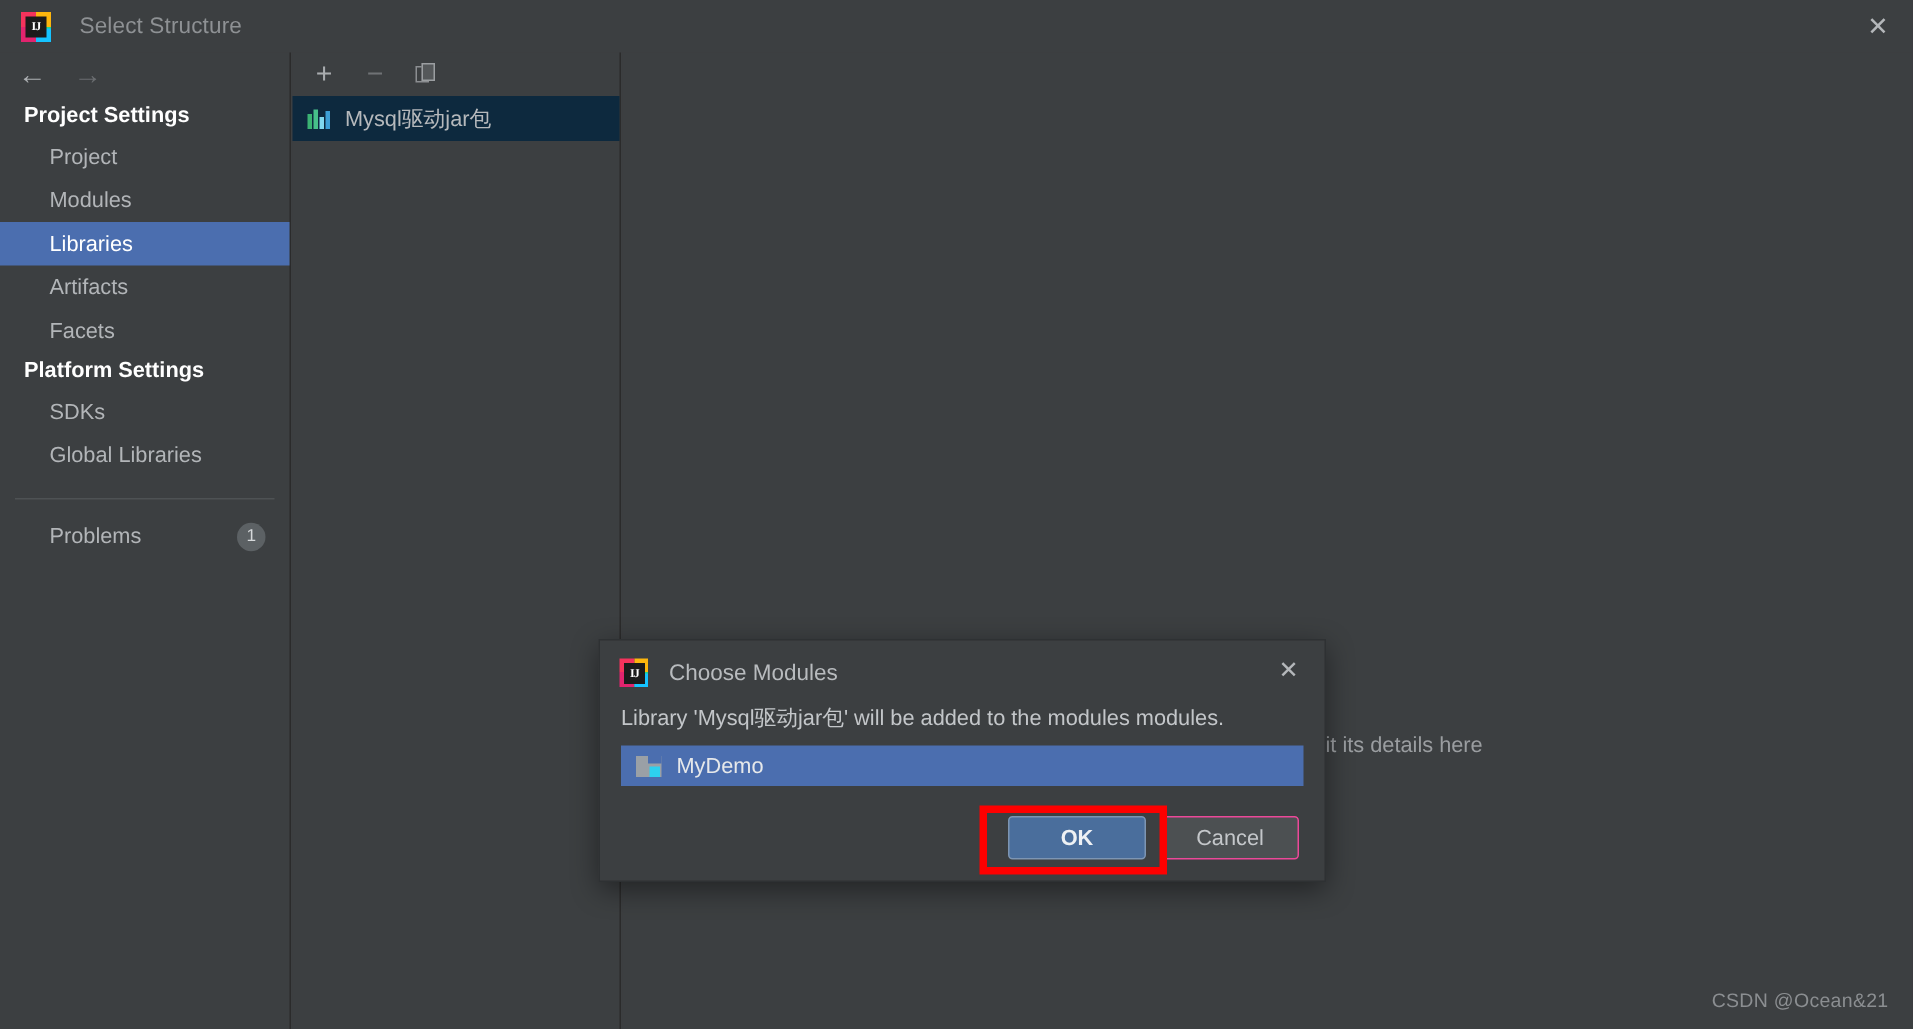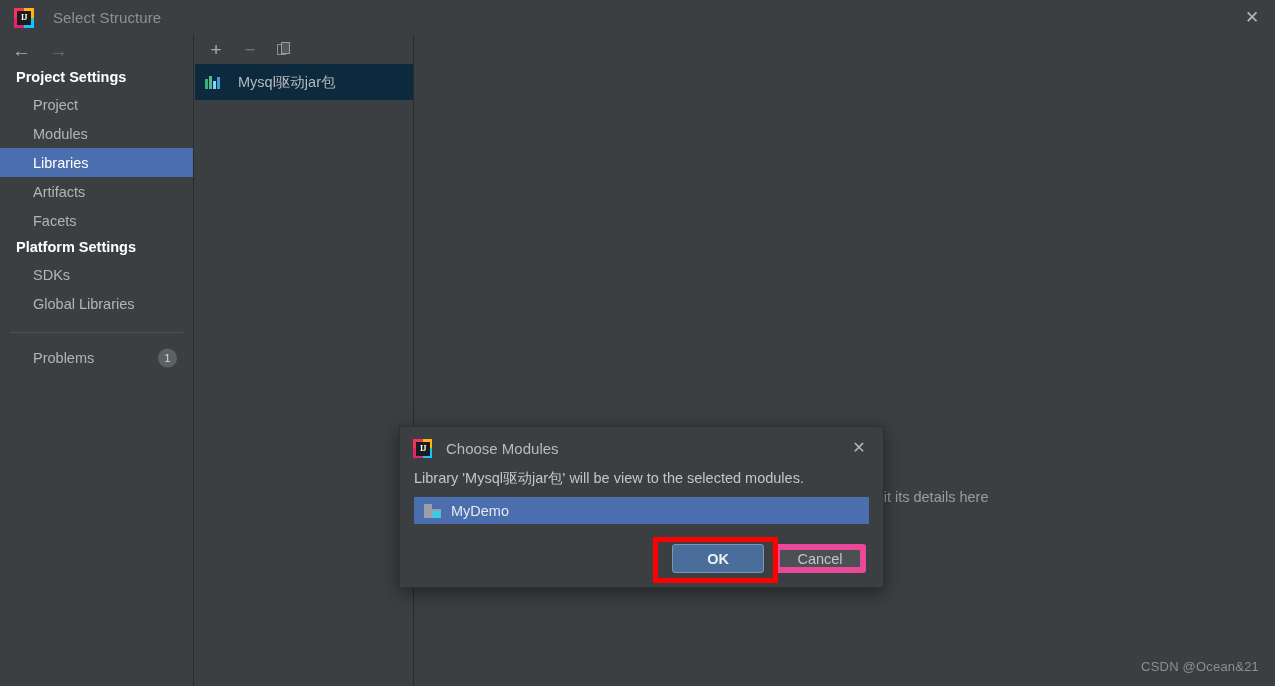--- a/index.html
+++ b/index.html
@@ -79,22 +79,22 @@
   .tb-copy .sheet-b {
     position: absolute; left: 0; top: 2px; width: 9px; height: 11px;
     border: 1.4px solid #8b8e91; background: #3c3f41;
   }
   .tb-copy .sheet-f {
     position: absolute; left: 4px; top: 0; width: 9px; height: 12px;
     border: 1.4px solid #9b9ea1; background: #55585a;
   }
 
   .lib-row {
-    height: 36px; display: flex; align-items: center; padding-left: 10px;
-    background: #0d293e; color: #b6b9bc; font-size: 14.5px; gap: 8px;
+    height: 30px; display: flex; align-items: center; padding-left: 10px;
+    background: #0d293e; color: #b6b9bc; font-size: 14.5px;
   }
   .lib-ico { width: 16px; height: 13px; display: flex; align-items: flex-end; gap: 1.5px; margin-right: 9px; }
   .lib-ico i { width: 2.5px; display: block; }
   .lib-ico .b1 { height: 10px; background: #3bb273; }
   .lib-ico .b2 { height: 13px; background: #47c08a; }
   .lib-ico .b3 { height: 8px;  background: #7fd8ef; }
   .lib-ico .b4 { height: 12px; background: #3d9fd6; }
 
   
   .rightpane {
@@ -149,21 +149,21 @@
   }
   .btn {
     height: 29px; min-width: 92px; padding: 0 14px;
     display: flex; align-items: center; justify-content: center;
     font-size: 14.5px; border-radius: 3px;
   }
   .btn-ok {
     background: #4a6e9c; border: 1px solid #7d95b3; color: #eef1f4; font-weight: bold;
   }
   .btn-cancel {
-    background: #4c5052; border: 6px solid #ec4899; color: #c4c7ca;
+    background: #4c5052; border: 1px solid #ec4899; color: #c4c7ca;
   }
   .redbox {
     position: absolute; left: 653px; top: 537px; width: 125px; height: 46px;
     border: 5px solid #fe0000; pointer-events: none;
   }
 </style>
 </head>
 <body>
 
 <div id="root">
@@ -242,21 +242,21 @@
           <span class="q q2"></span>
         <span class="q q3"></span>
           <span class="q q4"></span>
         <span class="cyan"></span>
         <span class="blk">IJ</span>
       </div>
       <div class="dtext">Choose Modules</div>
       <div class="dlg-close">✕</div>
     </div>
 
-    <div class="dlg-msg">Library 'Mysql驱动jar包' will be view to the selected modules.</div>
+    <div class="dlg-msg">Library 'Mysql驱动jar包' will be added to the modules modules.</div>
 
     <div class="mod-row">
       <span class="mod-ico">
         <span class="base"></span>
           <span class="notch"></span>
           <span class="chip"></span>
       </span>
       <span>MyDemo</span>
     </div>
 

